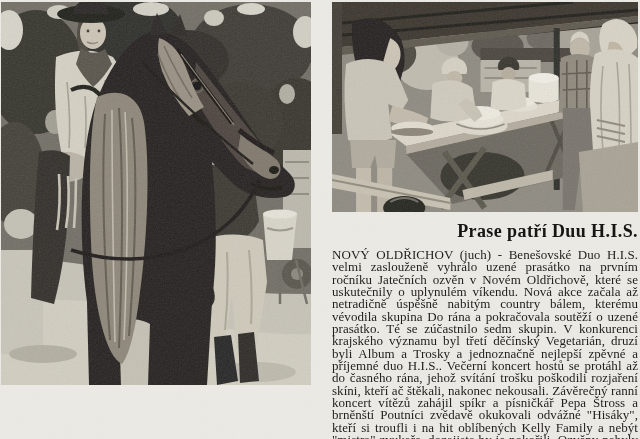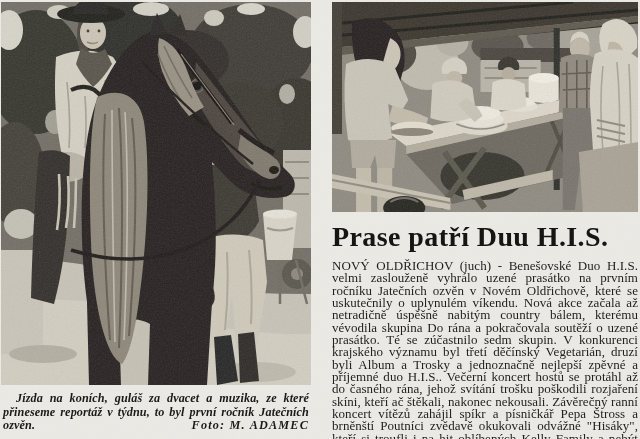--- a/index.html
+++ b/index.html
@@ -31,23 +31,23 @@
     position:absolute;
     right:0;bottom:0;
     background:#eceae5;
     padding-left:8px;
     letter-spacing:1.2px;
     font-style:italic;
     font-weight:bold;
   }
   .headline{
     margin:9px 0 0 0;
-    font-size:28px;
+    font-size:18px;
     font-weight:bold;
-    text-align:left;
+    text-align:right;
     letter-spacing:.4px;
     white-space:nowrap;
     color:#12110f;
   }
   .body-text{
     margin:7px 0 0 0;
     font-size:13px;
     line-height:12.35px;
     text-align:justify;
     letter-spacing:.05px;
@@ -172,24 +172,20 @@
             <path d="M111,108 q0,100 3,232 M124,110 q5,86 -1,228" stroke="#c0baac" stroke-width="1.6" fill="none"></path>
 
             <path d="M258,178 C232,242 152,274 70,248" stroke="#1c1914" stroke-width="3.5" fill="none"></path>
             <path d="M252,162 C212,130 172,92 141,60" stroke="#1c1914" stroke-width="2.5" fill="none"></path>
           </g>
         </g>
         <rect x="0" y="0" width="310" height="383" filter="url(#noiseL)" opacity="0.16"></rect>
       </svg>
     </figure>
 
-    <p class="caption">
-      <span>Jízda na koních, guláš za dvacet a muzika, ze které přineseme reportáž v týdnu, to byl první ročník Jatečních ozvěn.</span>
-      <span class="credit">Foto: M. ADAMEC</span>
-    </p>
   </div>
 
   <div class="col-right">
     <figure class="photo">
       <svg width="306" height="210" viewBox="0 0 305 210" preserveAspectRatio="none">
         <defs>
           <filter id="softR" x="-5%" y="-5%" width="110%" height="110%">
               <feGaussianBlur stdDeviation="0.5"></feGaussianBlur>
             </filter>
           <filter id="noiseR">

